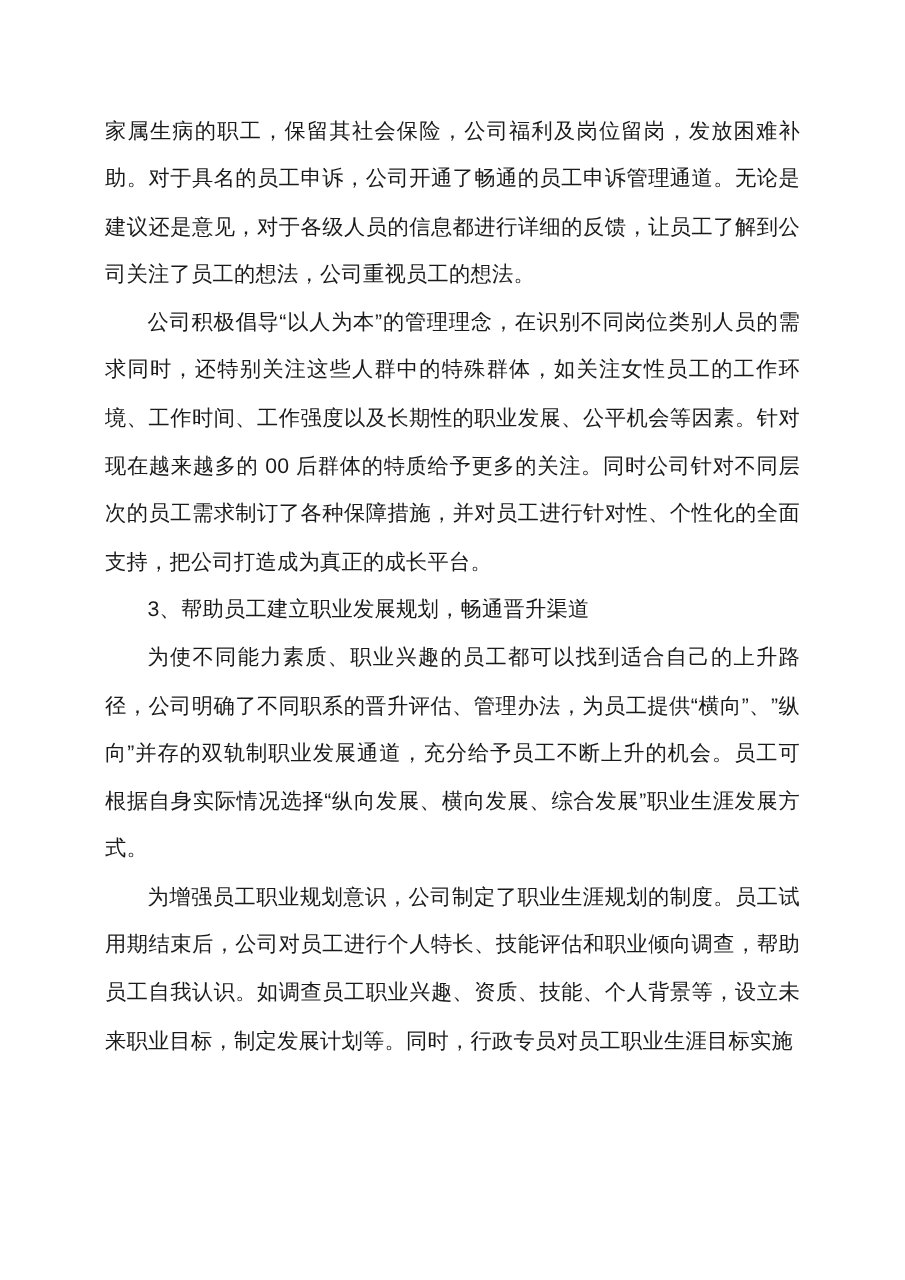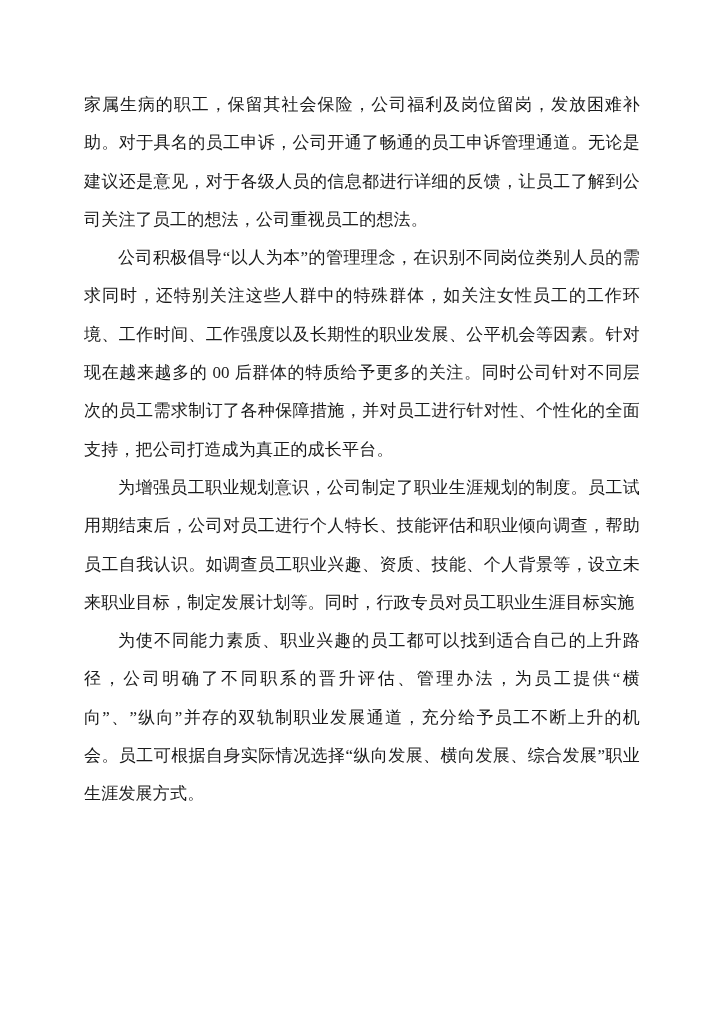--- a/index.html
+++ b/index.html
@@ -25,26 +25,26 @@
   .para {
     margin: 0;
     font-size: 17px;
     line-height: 38.3px;
     text-align: justify;
     letter-spacing: 0.2px;
     word-break: break-all;
   }
   .para.indent {
     text-indent: 2em;
-    font-family: Liberation Serif, serif;
   }
 </style>
 </head>
 <body>
 
 <div class="page">
   <div class="content">
     <p class="para">家属生病的职工，保留其社会保险，公司福利及岗位留岗，发放困难补助。对于具名的员工申诉，公司开通了畅通的员工申诉管理通道。无论是建议还是意见，对于各级人员的信息都进行详细的反馈，让员工了解到公司关注了员工的想法，公司重视员工的想法。</p>
     <p class="para indent">公司积极倡导“以人为本”的管理理念，在识别不同岗位类别人员的需求同时，还特别关注这些人群中的特殊群体，如关注女性员工的工作环境、工作时间、工作强度以及长期性的职业发展、公平机会等因素。针对现在越来越多的 00 后群体的特质给予更多的关注。同时公司针对不同层次的员工需求制订了各种保障措施，并对员工进行针对性、个性化的全面支持，把公司打造成为真正的成长平台。</p>
+    <p class="para indent">3、帮助员工建立职业发展规划，畅通晋升渠道</p>
+    <p class="para indent">为使不同能力素质、职业兴趣的员工都可以找到适合自己的上升路径，公司明确了不同职系的晋升评估、管理办法，为员工提供“横向”、”纵向”并存的双轨制职业发展通道，充分给予员工不断上升的机会。员工可根据自身实际情况选择“纵向发展、横向发展、综合发展”职业生涯发展方式。</p>
     <p class="para indent">为增强员工职业规划意识，公司制定了职业生涯规划的制度。员工试用期结束后，公司对员工进行个人特长、技能评估和职业倾向调查，帮助员工自我认识。如调查员工职业兴趣、资质、技能、个人背景等，设立未来职业目标，制定发展计划等。同时，行政专员对员工职业生涯目标实施</p>
-    <p class="para indent">为使不同能力素质、职业兴趣的员工都可以找到适合自己的上升路径，公司明确了不同职系的晋升评估、管理办法，为员工提供“横向”、”纵向”并存的双轨制职业发展通道，充分给予员工不断上升的机会。员工可根据自身实际情况选择“纵向发展、横向发展、综合发展”职业生涯发展方式。</p>
   </div>
 </div>
 
 </body></html>

